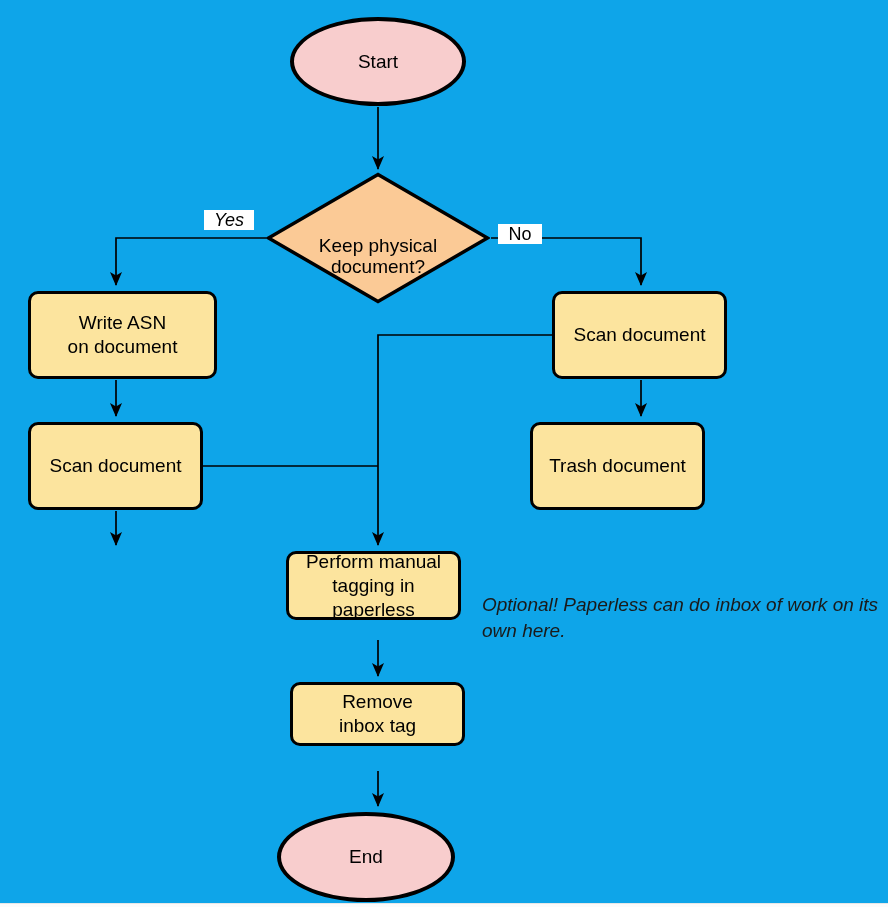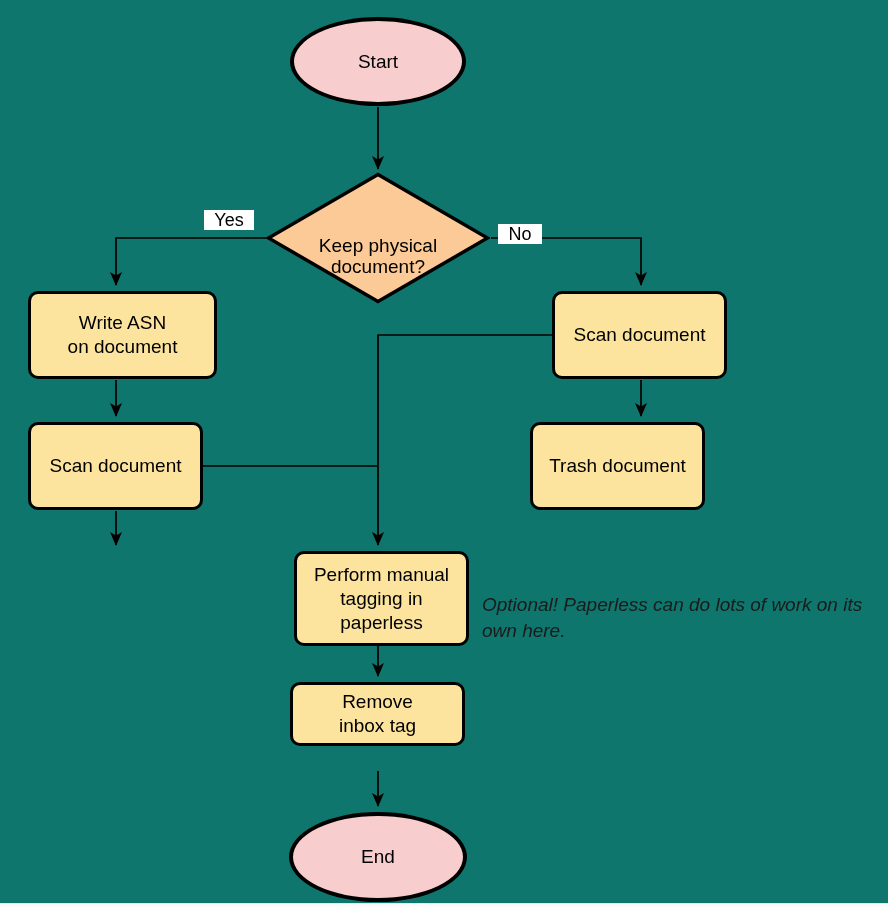--- a/index.html
+++ b/index.html
@@ -12,21 +12,21 @@
     --annotation-color: #1A1A1A;
   }
   * { margin: 0; padding: 0; box-sizing: border-box; }
   html, body { background: #ffffff; }
   body { font-family: "Liberation Sans", sans-serif; }
 
   .canvas {
     position: relative;
     width: 888px;
     height: 907px;
-    background: #0f766e;
+    background: #0ea5e9;
     overflow: hidden;
   }
 
   svg.edges {
     position: absolute;
     left: 0; top: 0;
     width: 888px; height: 907px;
     pointer-events: none;
   }
   .edge {
@@ -132,21 +132,21 @@
   </div>
 
   <div class="node node-decision" style="left:266px; top:172px; width:224px; height:132px;">
     <svg class="diamond-shape" viewBox="0 0 224 132" xmlns="http://www.w3.org/2000/svg">
       <polygon points="112,2.5 221.5,66 112,129.5 2.5,66" fill="#FBCA96"></polygon>
     </svg>
     <span class="node-label">Keep physical
 document?</span>
   </div>
 
-  <div class="edge-label" style="left:204px; top:210px; width:50px;">Yes</div>
+  <div class="edge-label" style="left:204px; top:210px; width:50px;font-style:italic;">Yes</div>
 
   <div class="edge-label" style="left:498px; top:224px; width:44px;">No</div>
 
   <div class="node node-process" style="left:28px; top:291px; width:189px; height:88px;">
     <span class="node-label">Write ASN
 on document</span>
   </div>
 
   <div class="node node-process" style="left:552px; top:291px; width:175px; height:88px;">
     <span class="node-label">Scan document</span>
@@ -154,32 +154,32 @@
 
   <div class="node node-process" style="left:28px; top:422px; width:175px; height:88px;">
     <span class="node-label">Scan document</span>
   </div>
 
   <div class="node node-process" style="left:530px; top:422px; width:175px; height:88px;">
     <span class="node-label">Trash document</span>
   </div>
 
 
-  <div class="node node-process" style="left:294px; top:551px; width:175px; height:95px;">
+  <div class="node node-process" style="left:286px; top:551px; width:175px; height:69px;">
     <span class="node-label">Perform manual
 tagging in
 paperless</span>
   </div>
 
-  <div class="annotation">Optional! Paperless can do lots of work on its own here.</div>
+  <div class="annotation">Optional! Paperless can do inbox of work on its own here.</div>
 
   <div class="node node-process" style="left:290px; top:682px; width:175px; height:64px;">
     <span class="node-label">Remove
 inbox tag</span>
   </div>
 
-  <div class="node node-terminator" style="left:289px; top:812px; width:178px; height:90px;">
+  <div class="node node-terminator" style="left:277px; top:812px; width:178px; height:90px;">
     <span class="node-label">End</span>
   </div>
 
   <div class="bottom-hairline"></div>
 
 </div>
 
 </body></html>

